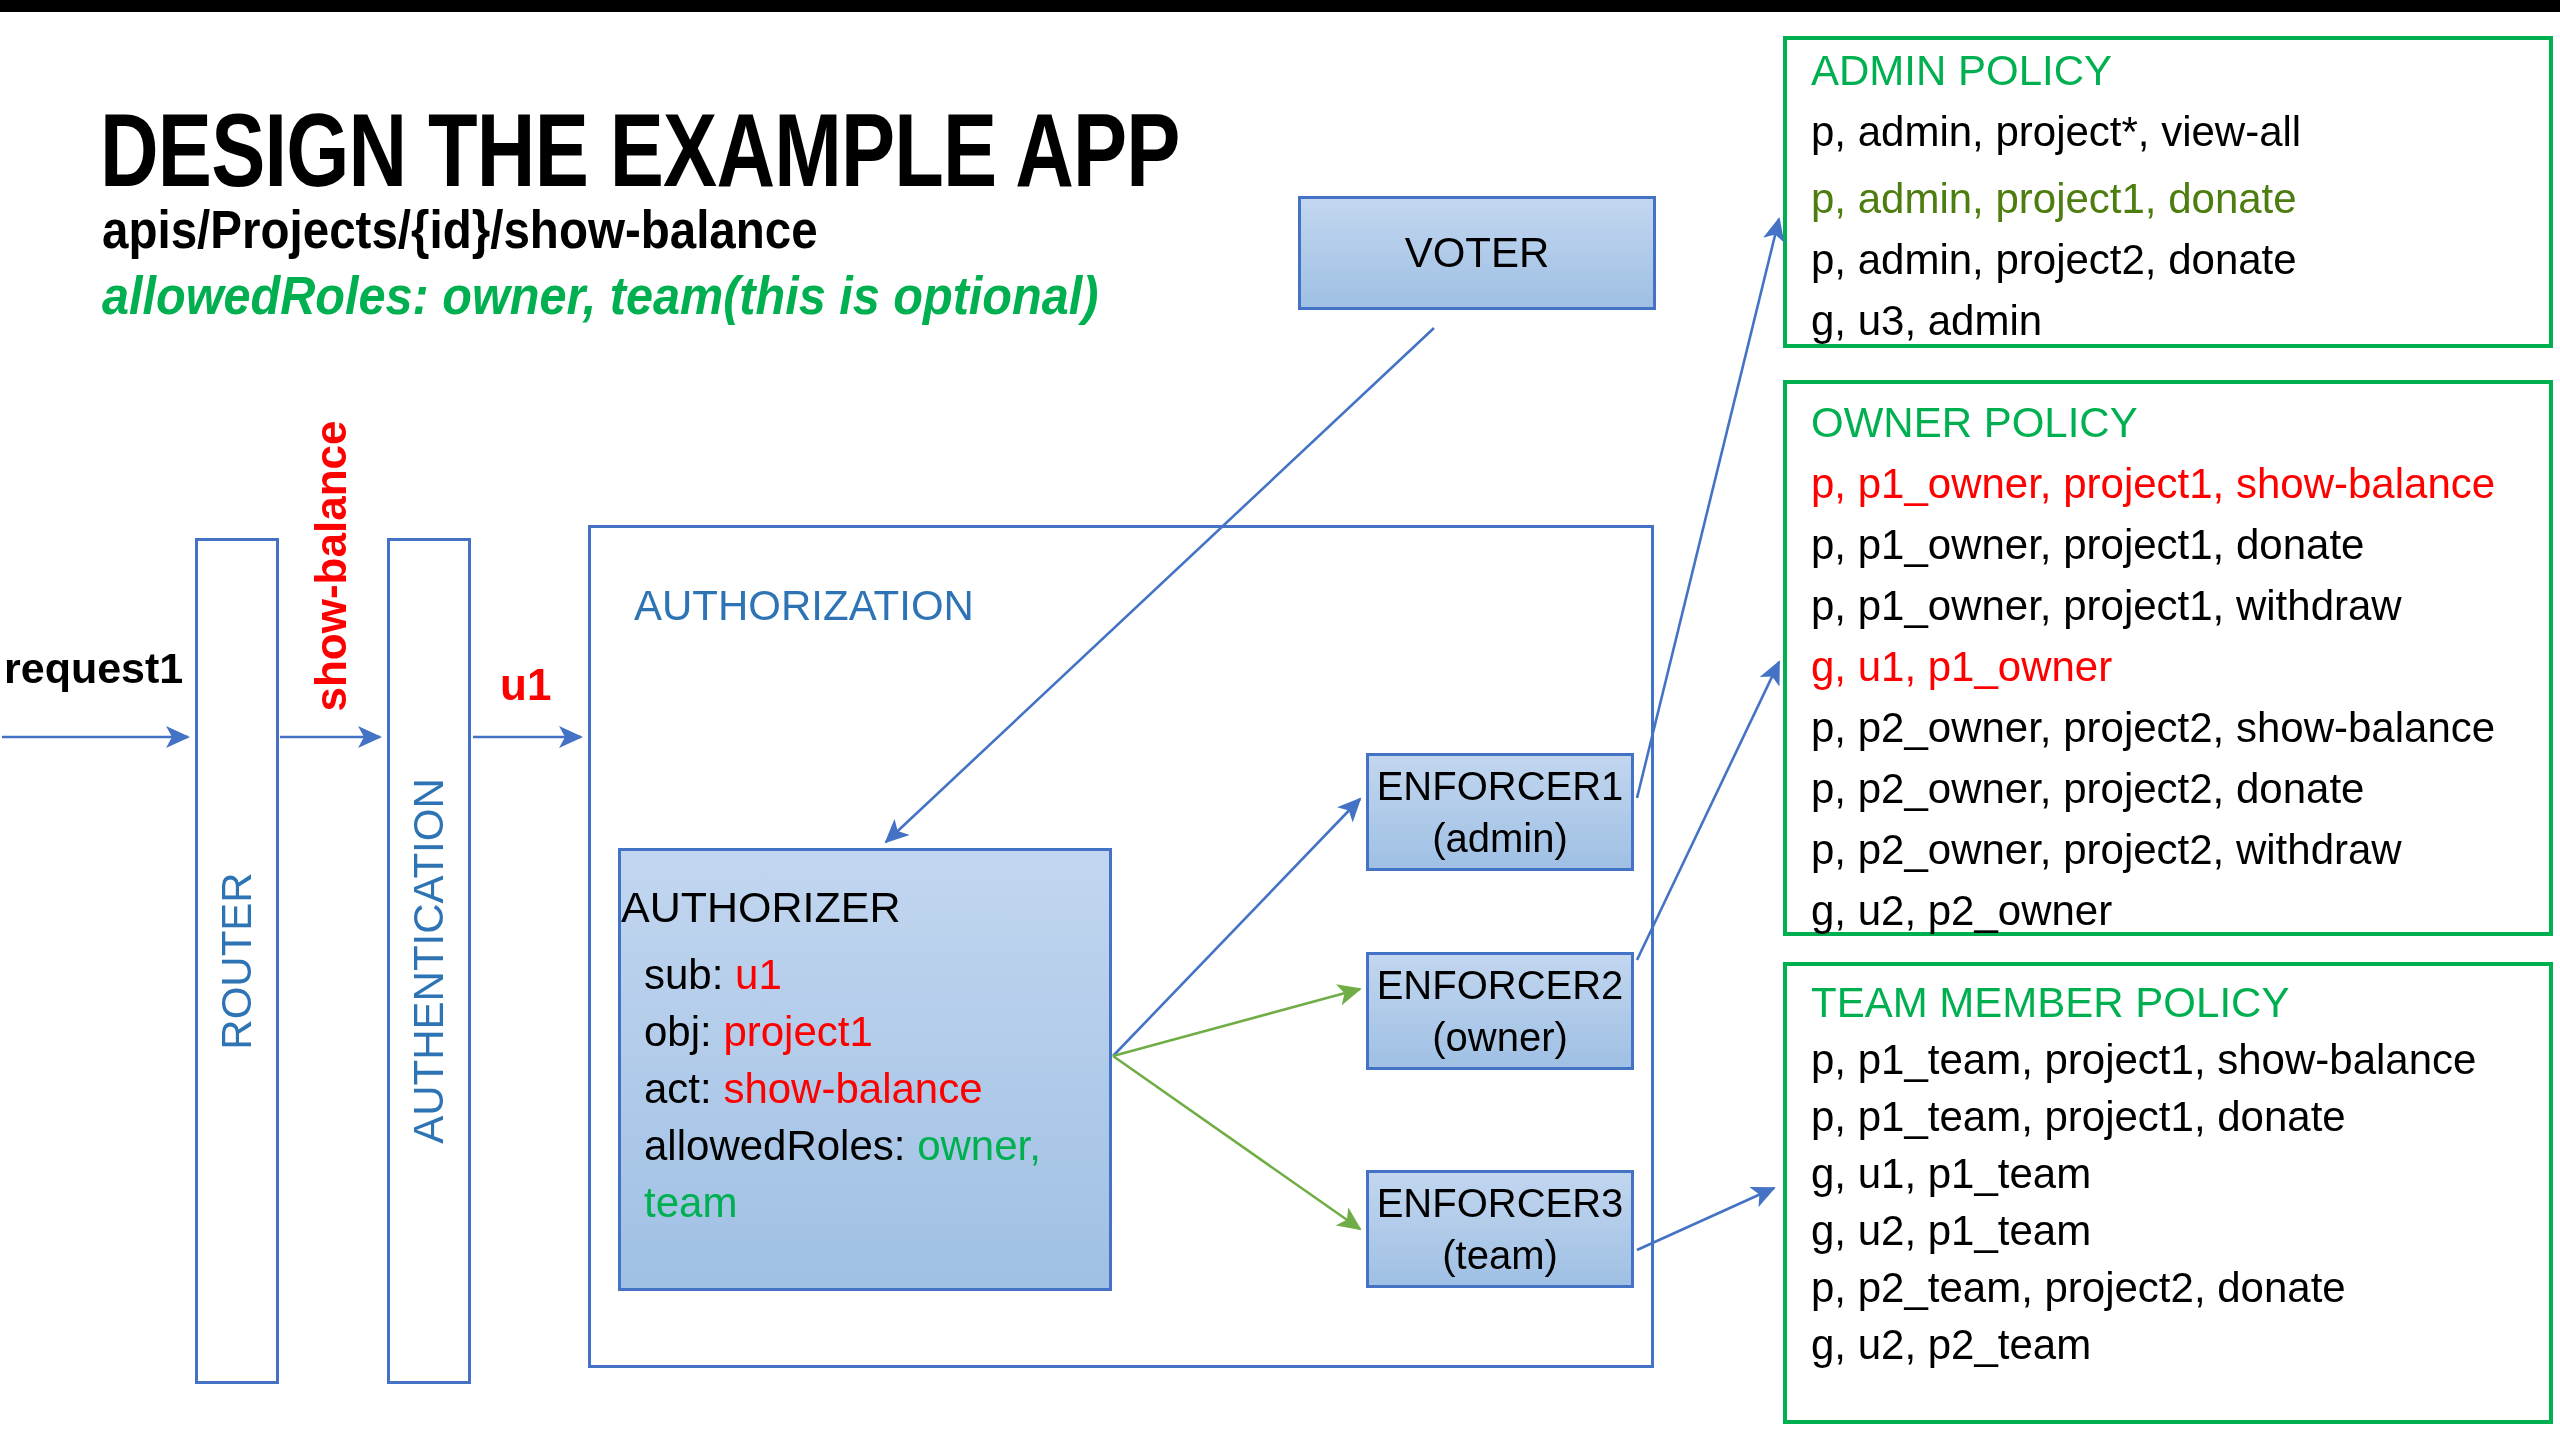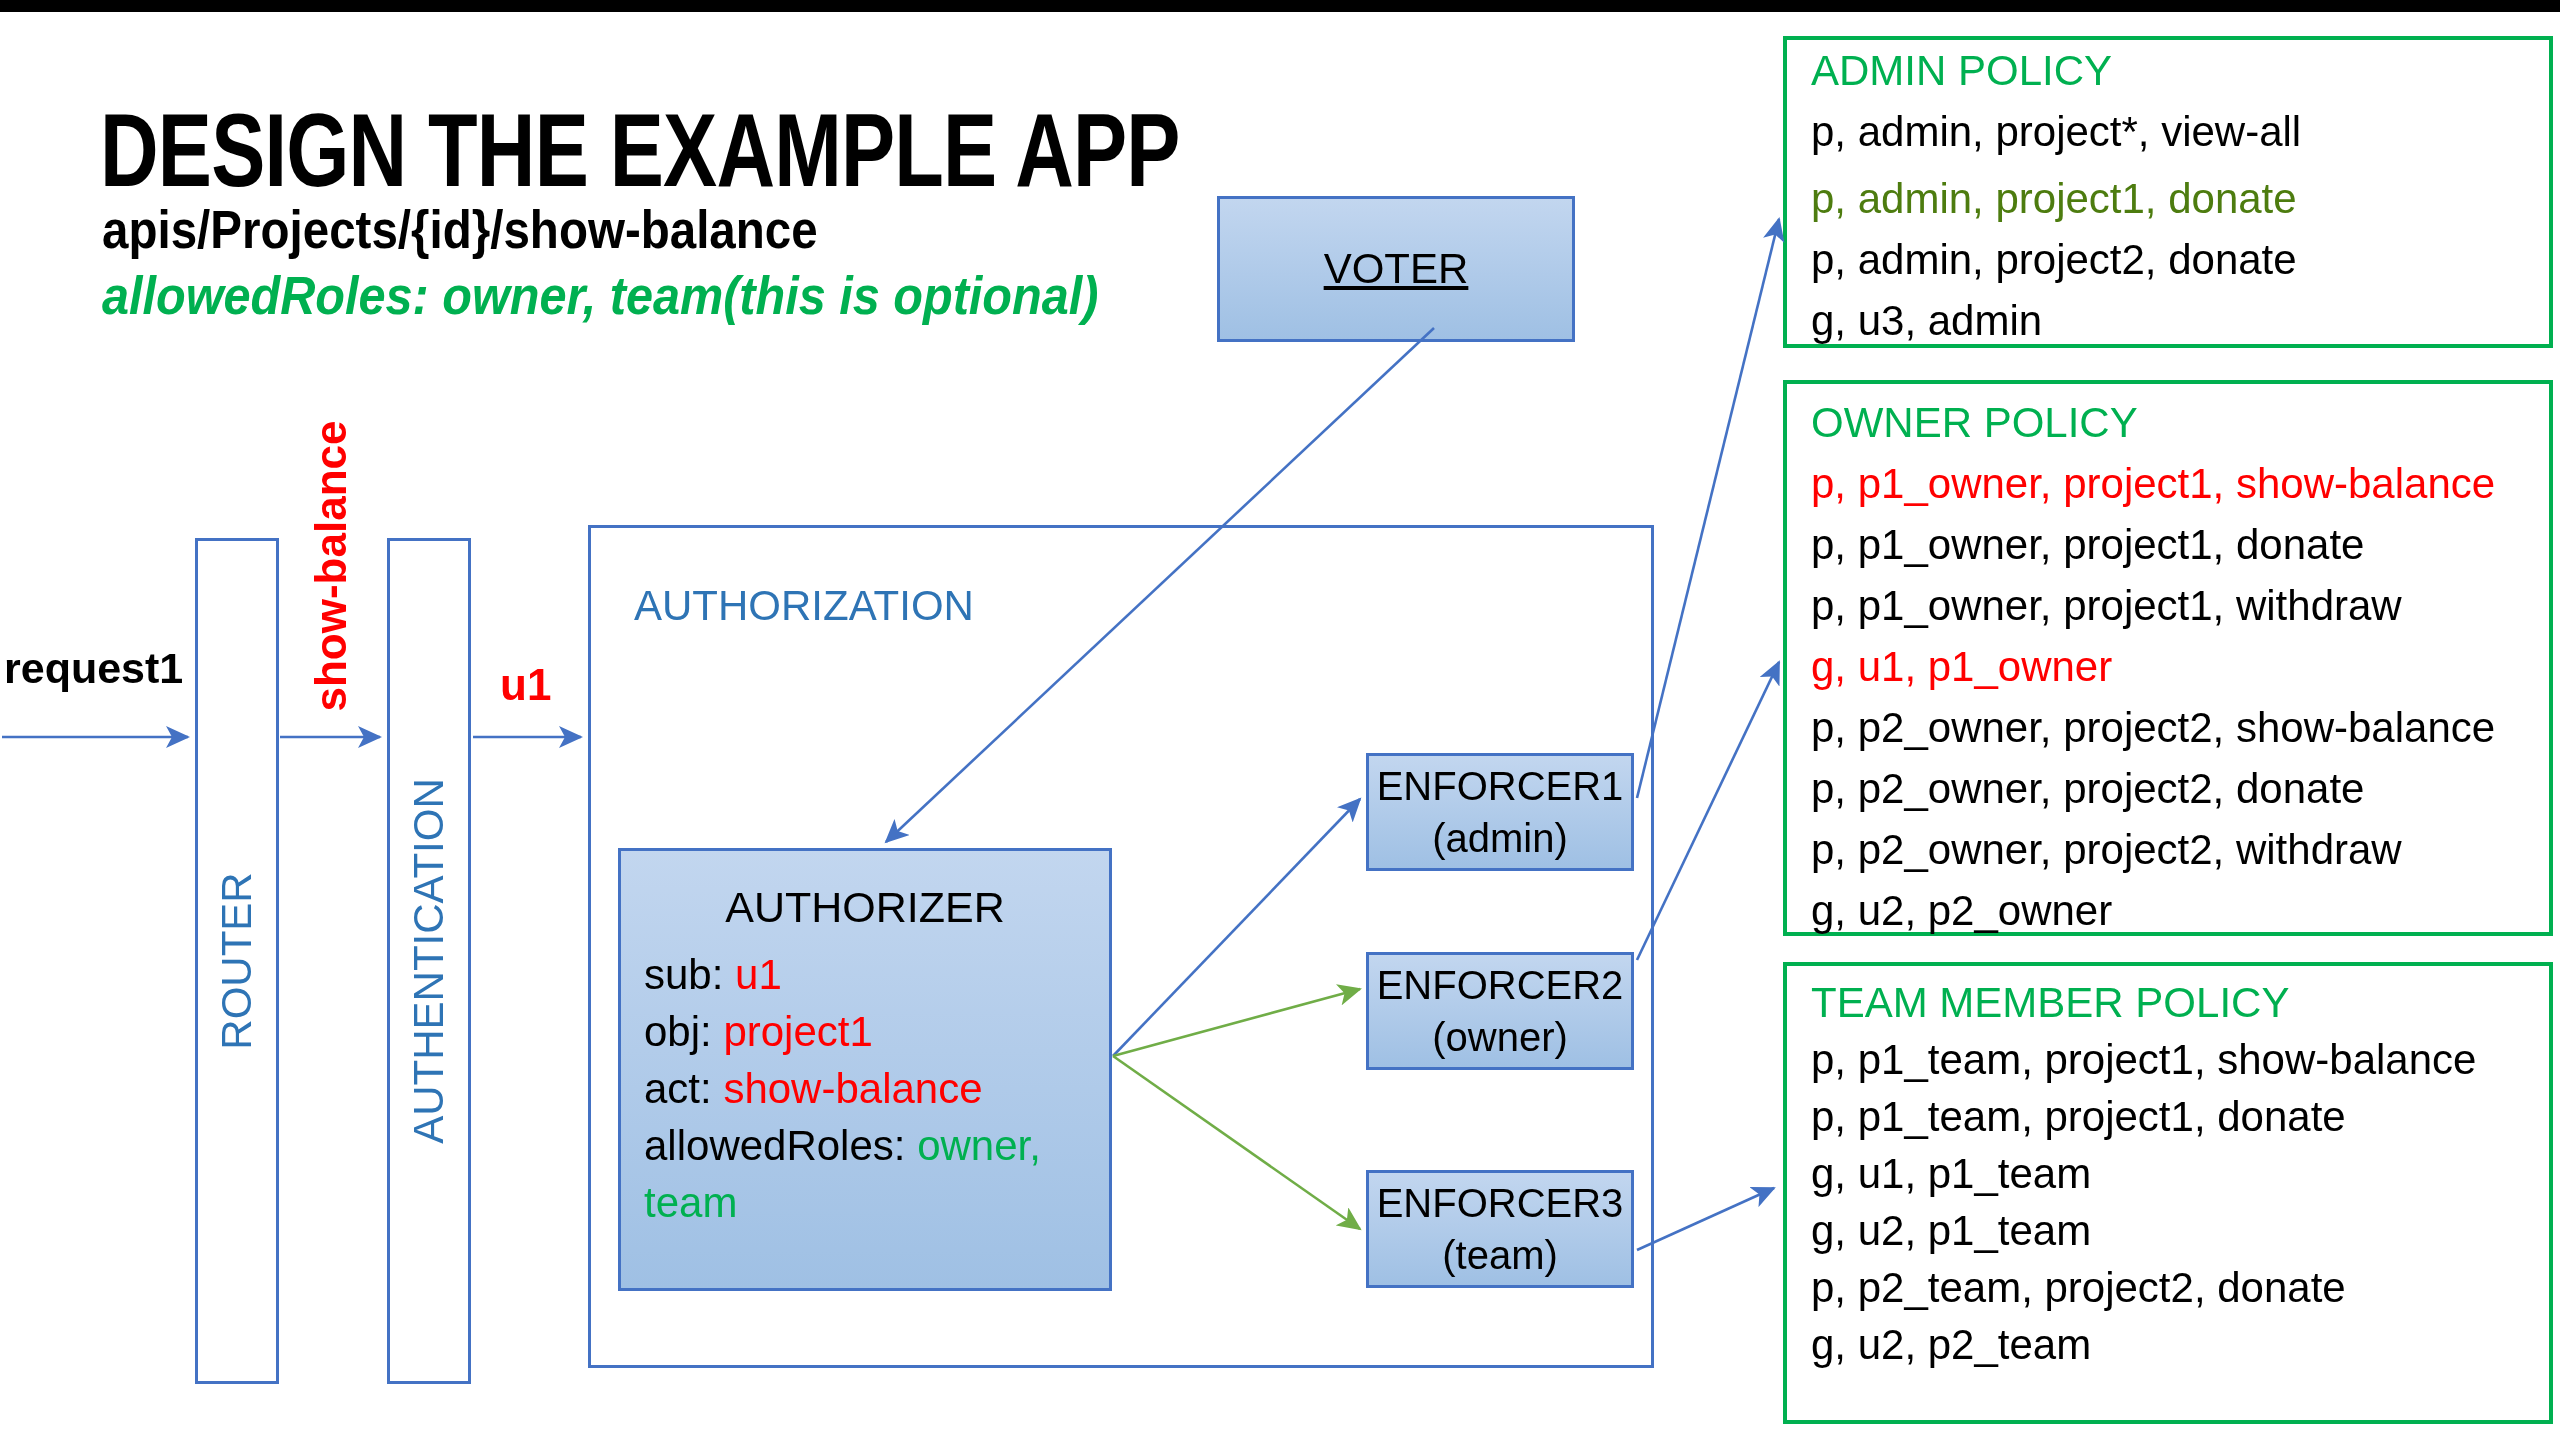--- a/index.html
+++ b/index.html
@@ -41,21 +41,21 @@
 
   .authz-label{position:absolute;left:634px;top:582px;font-size:42px;color:var(--box-text-blue);white-space:nowrap;}
   .project1-label{position:absolute;left:1096px;top:568px;font-size:42px;color:var(--text-red);white-space:nowrap;}
   .request1-label{position:absolute;left:4px;top:644px;font-size:43px;font-weight:bold;color:var(--text-black);white-space:nowrap;}
   .u1-label{position:absolute;left:500px;top:660px;font-size:44px;font-weight:bold;color:var(--text-red);white-space:nowrap;}
   .showbal-label{position:absolute;left:331px;top:566px;width:0;height:0;}
   .showbal-label span{position:absolute;left:0;top:0;transform:translate(-50%,-50%) rotate(-90deg);
           white-space:nowrap;font-size:44px;font-weight:bold;color:var(--text-red);}
 
   .authorizer{padding-top:32px;}
-  .authorizer .az-title{text-align:center;font-size:43px;color:var(--text-black);}
+  .authorizer .az-title{text-align:left;font-size:43px;color:var(--text-black);}
   .authorizer .az-rows{margin-top:14px;padding-left:23px;font-size:42px;line-height:57px;color:var(--text-black);}
 
   .enforcer{display:flex;flex-direction:column;align-items:center;justify-content:center;
             font-size:40px;line-height:52px;color:var(--text-black);text-align:center;}
 
   .policy{position:absolute;background:#ffffff;border:4px solid var(--policy-border-green);
           padding-left:24px;font-size:42px;color:var(--text-black);}
   .policy .p-title{color:var(--policy-title-green);}
   .pol-admin{line-height:61px;}
   .pol-owner{line-height:61px;padding-top:8px;}
@@ -78,21 +78,21 @@
   <div class="h2">apis/Projects/{id}/show-balance</div>
   <div class="note">allowedRoles: owner, team(this is optional)</div>
 
   <div class="request1-label">request1</div>
   <div class="showbal-label">
       <span>show-balance</span>
     </div>
   <div class="u1-label">u1</div>
   <div class="project1-label">project1</div>
 
-  <div class="fbox" style="left:1217px;top:196px;width:358px;height:146px;text-decoration:underline;">
+  <div class="fbox" style="left:1298px;top:196px;width:358px;height:114px;">
     <div class="voter-label">VOTER</div>
   </div>
 
   <div class="wbox" style="left:195px;top:538px;width:84px;height:846px;">
     <span class="vlabel">ROUTER</span>
   </div>
 
   <div class="wbox" style="left:387px;top:538px;width:84px;height:846px;">
     <span class="vlabel">AUTHENTICATION</span>
   </div>

